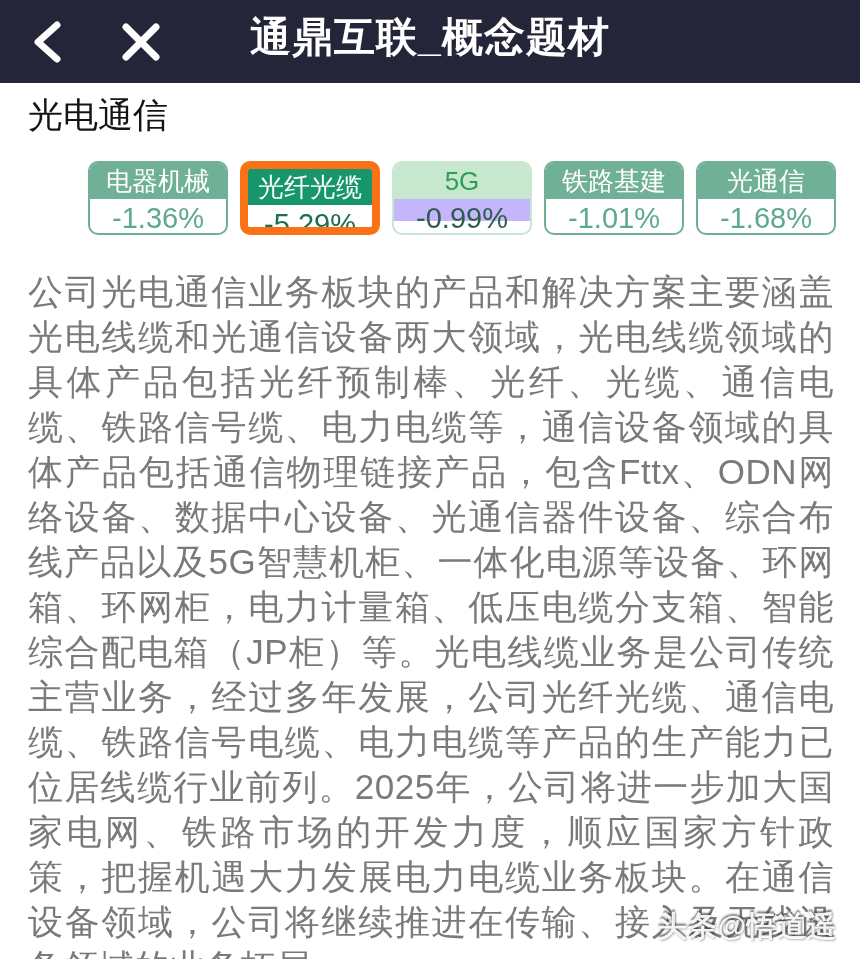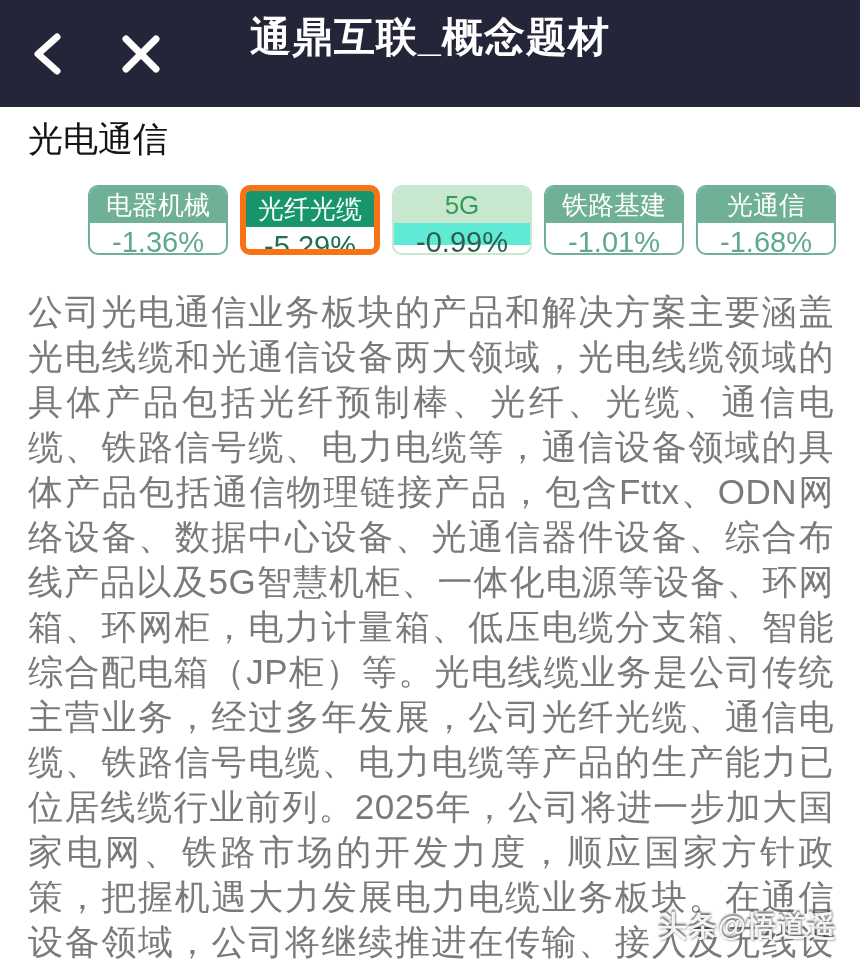--- a/index.html
+++ b/index.html
@@ -5,21 +5,21 @@
   * { margin: 0; padding: 0; box-sizing: border-box; }
   html, body { background: #ffffff; }
   body {
     width: 860px; height: 959px;
     font-family: "Liberation Sans", "DejaVu Sans", sans-serif;
     position: relative; overflow: hidden;
   }
   
   .appbar {
     position: relative;
-    width: 860px; height: 107px;
+    width: 860px; height: 83px;
     background: #242539;
     display: flex; align-items: center;
   }
   .appbar .nav-icons {
     display: flex; align-items: center;
     padding-left: 26px; gap: 52px;
     z-index: 2;
   }
   .icon-btn {
     width: 42px; height: 42px;
@@ -64,26 +64,26 @@
     white-space: nowrap;
   }
   .chip-body {
     height: 22px; line-height: 38px;
     font-size: 29px; font-weight: 500;
     background: #ffffff;
   }
   .chip--muted { border: 2px solid #6FB096; }
   .chip--muted .chip-head { background: #6FB096; color: #ffffff; }
   .chip--muted .chip-body { color: #5EA98E; }
-  .chip--dark { border: 6px solid #f97316; }
+  .chip--dark { border: 8px solid #f97316; }
   .chip--dark .chip-head { background: #17966B; color: #ffffff; }
   .chip--dark .chip-body { color: #1C6F50; }
   .chip--light { border: 2px solid #C7E7CE; }
   .chip--light .chip-head { background: #C7E7CE; color: #2E9E55; text-align: center; }
-  .chip--light .chip-body { color: #2F5D4C; background: #5eead4; }
+  .chip--light .chip-body { color: #2F5D4C; background: #c4b5fd; }
   
   .description {
     margin: 34px 26px 0 28px;
     font-size: 35px;
     line-height: 45px;
     color: #7A7A7A;
     text-align: justify;
     text-justify: inter-ideograph;
     letter-spacing: 0.5px;
   }

